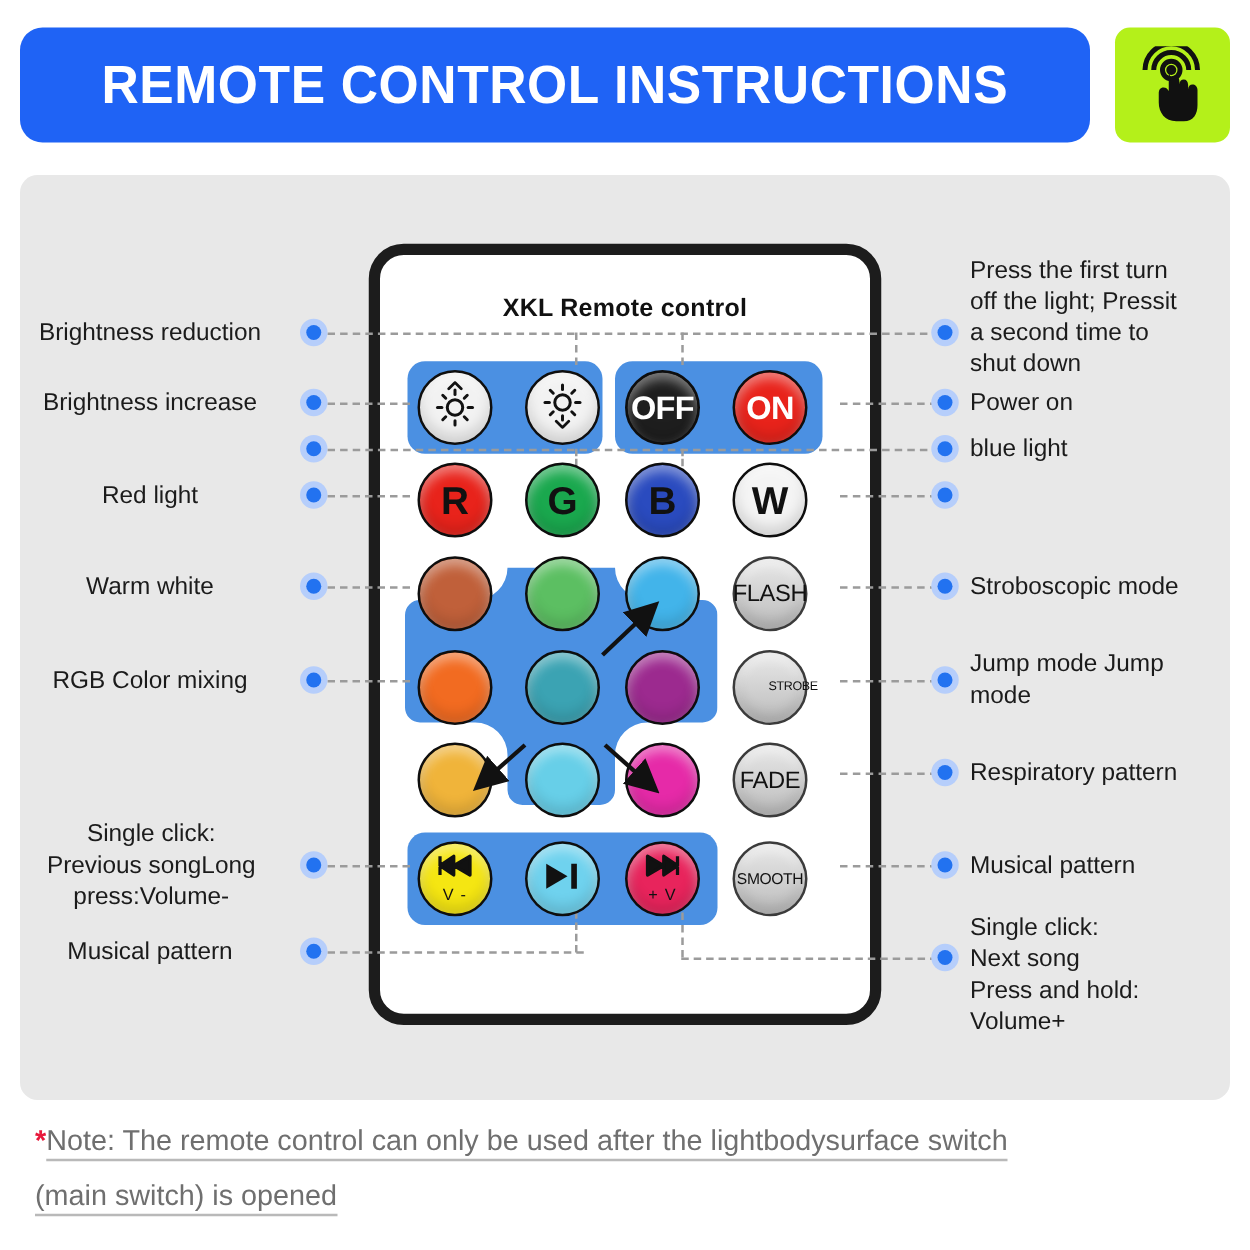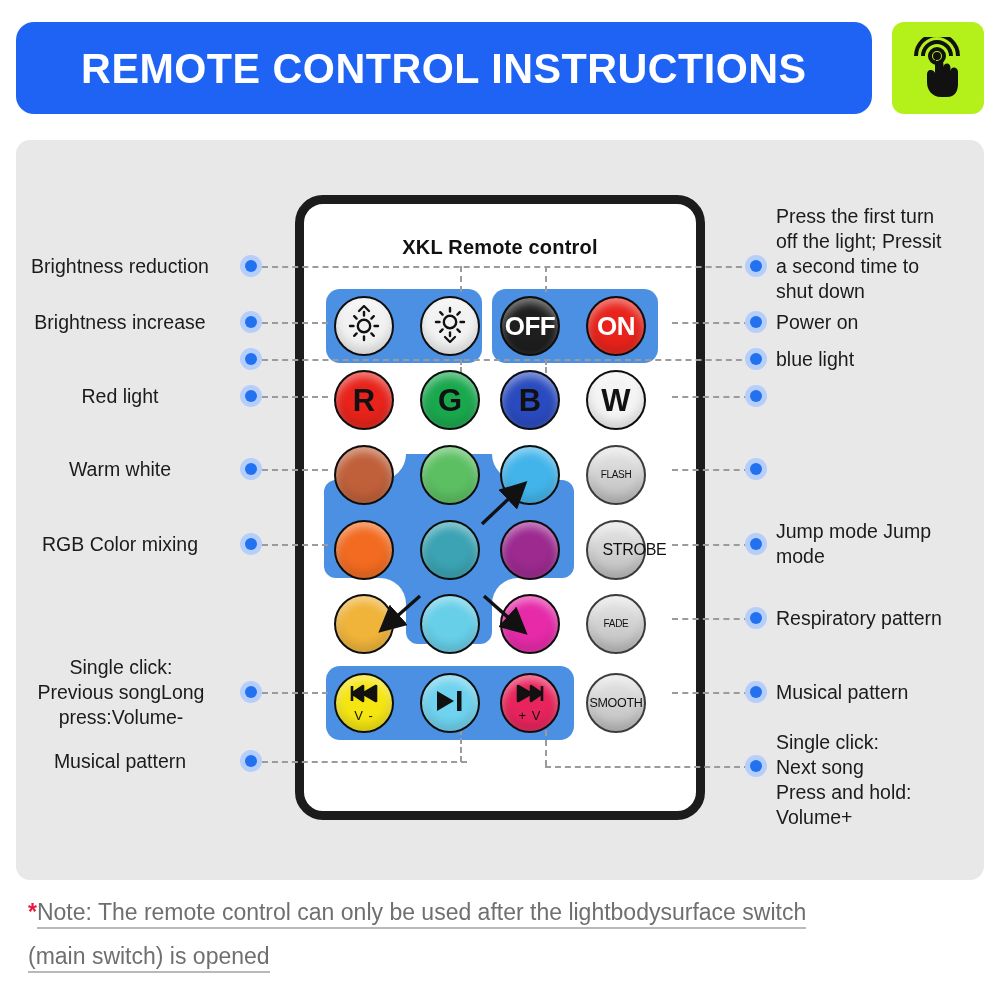--- a/index.html
+++ b/index.html
@@ -87,25 +87,25 @@
   .btn .lbl {
     font-weight: 700;
     line-height: 1;
     pointer-events: none;
   }
   .btn-grey {
     background: linear-gradient(#e8e8e8, #bcbcbc);
     border: 2px solid #3b3b3b;
   }
   .btn-grey .lbl {
-    font-size: 10px; color: #111; font-weight: 500;
+    font-size: 19px; color: #111; font-weight: 500;
     letter-spacing: -0.3px;
   }
   .btn-smooth .lbl { font-size: 12.5px; }
-  .btn-strobe .lbl { font-size: 16px; margin-left: 37px; }
+  .btn-strobe .lbl { font-size: 10px; margin-left: 37px; }
 
   .rgbw .lbl { font-size: 31px; }
 
   .onoff .lbl { font-size: 26px; letter-spacing:-0.5px; }
 
   
   .media-inner {
     display:flex; flex-direction:column; align-items:center; justify-content:center;
     gap: 1px;
   }
@@ -398,20 +398,21 @@
 
   <div class="dot" style="left:745px; top:311px;"></div>
   <div class="lab right" style="left:776px; top:310px; width:206px;">Power on</div>
 
   <div class="dot" style="left:745px; top:348px;"></div>
   <div class="lab right" style="left:776px; top:347px; width:206px;">blue light</div>
 
   <div class="dot" style="left:745px; top:385px;"></div>
 
   <div class="dot" style="left:745px; top:458px;"></div>
+  <div class="lab right" style="left:776px; top:457px; width:212px;">Stroboscopic mode</div>
 
   <div class="dot" style="left:745px; top:533px;"></div>
   <div class="lab right" style="left:776px; top:519px; width:206px;">Jump mode Jump
 mode</div>
 
   <div class="dot" style="left:745px; top:607px;"></div>
   <div class="lab right" style="left:776px; top:606px; width:212px;">Respiratory pattern</div>
 
   <div class="dot" style="left:745px; top:681px;"></div>
   <div class="lab right" style="left:776px; top:680px; width:206px;">Musical pattern</div>

